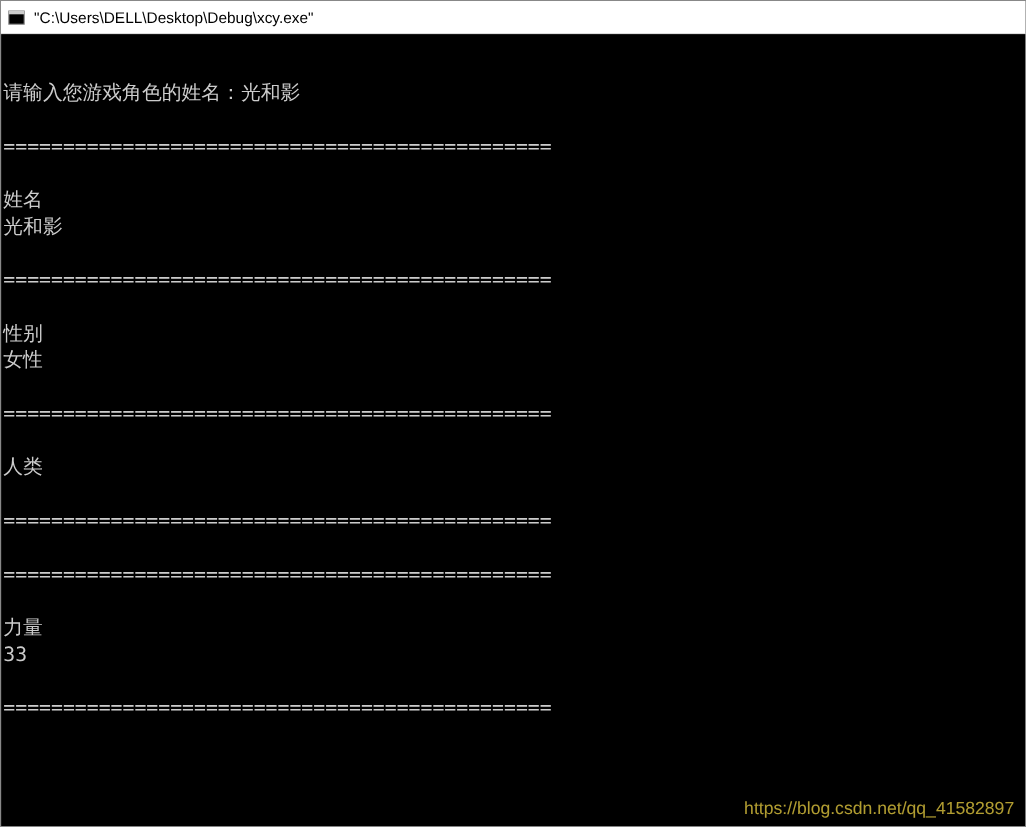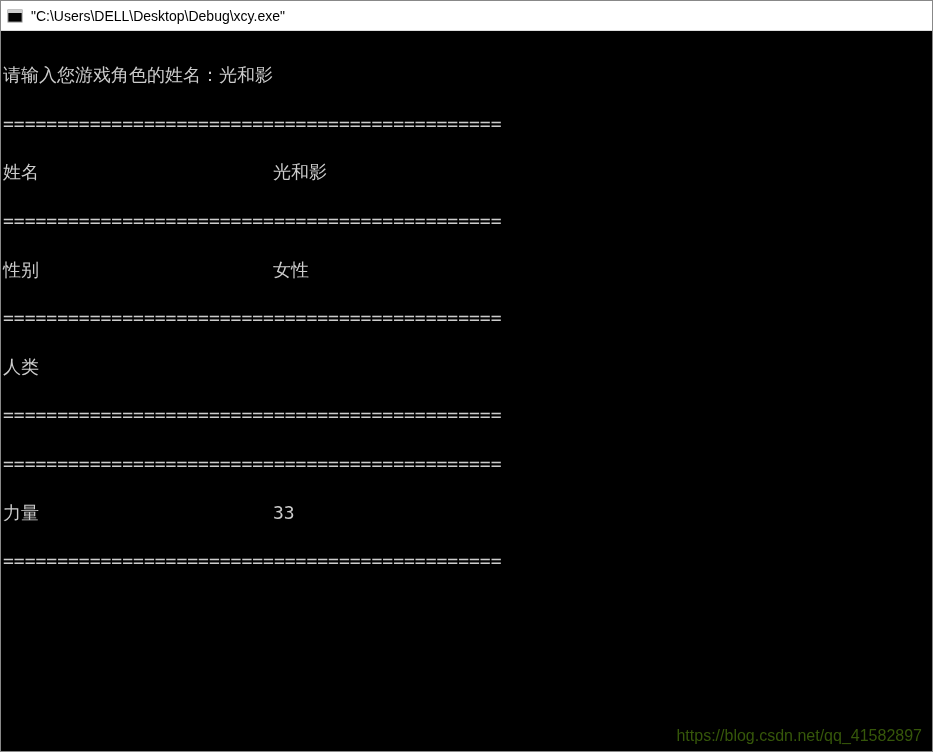--- a/index.html
+++ b/index.html
@@ -38,51 +38,52 @@
       display: inline-flex;
       align-items: center;
       justify-content: center;
     }
     .console {
       flex: 1;
       background: #000;
       color: #ccc;
       font-size: 18px;
       line-height: 1.35;
-      padding: 8px 2px;
+      padding: 18px 2px;
       overflow: hidden;
       position: relative;
       font-family: "SimSun", "NSimSun", "Consolas", monospace;
       white-space: pre;
     }
     .prompt-line {
       display: block;
     }
     .sep {
       color: #ccc;
       letter-spacing: 0;
       display: block;
       white-space: pre;
       overflow: hidden;
     }
     .row {
       display: flex;
+      flex-direction: column;
     }
     .label {
       width: 270px;
       display: inline-block;
     }
     .value {
       display: inline-block;
     }
     .watermark {
       position: absolute;
       bottom: 4px;
       right: 10px;
-      color: #4d7c0f;
+      color: #fde047;
       font-size: 16px;
       font-family: "Segoe UI", sans-serif;
       opacity: 0.7;
     }
   </style>
 </head>
 <body>
 
 <div class="window">
   <div class="titlebar">

